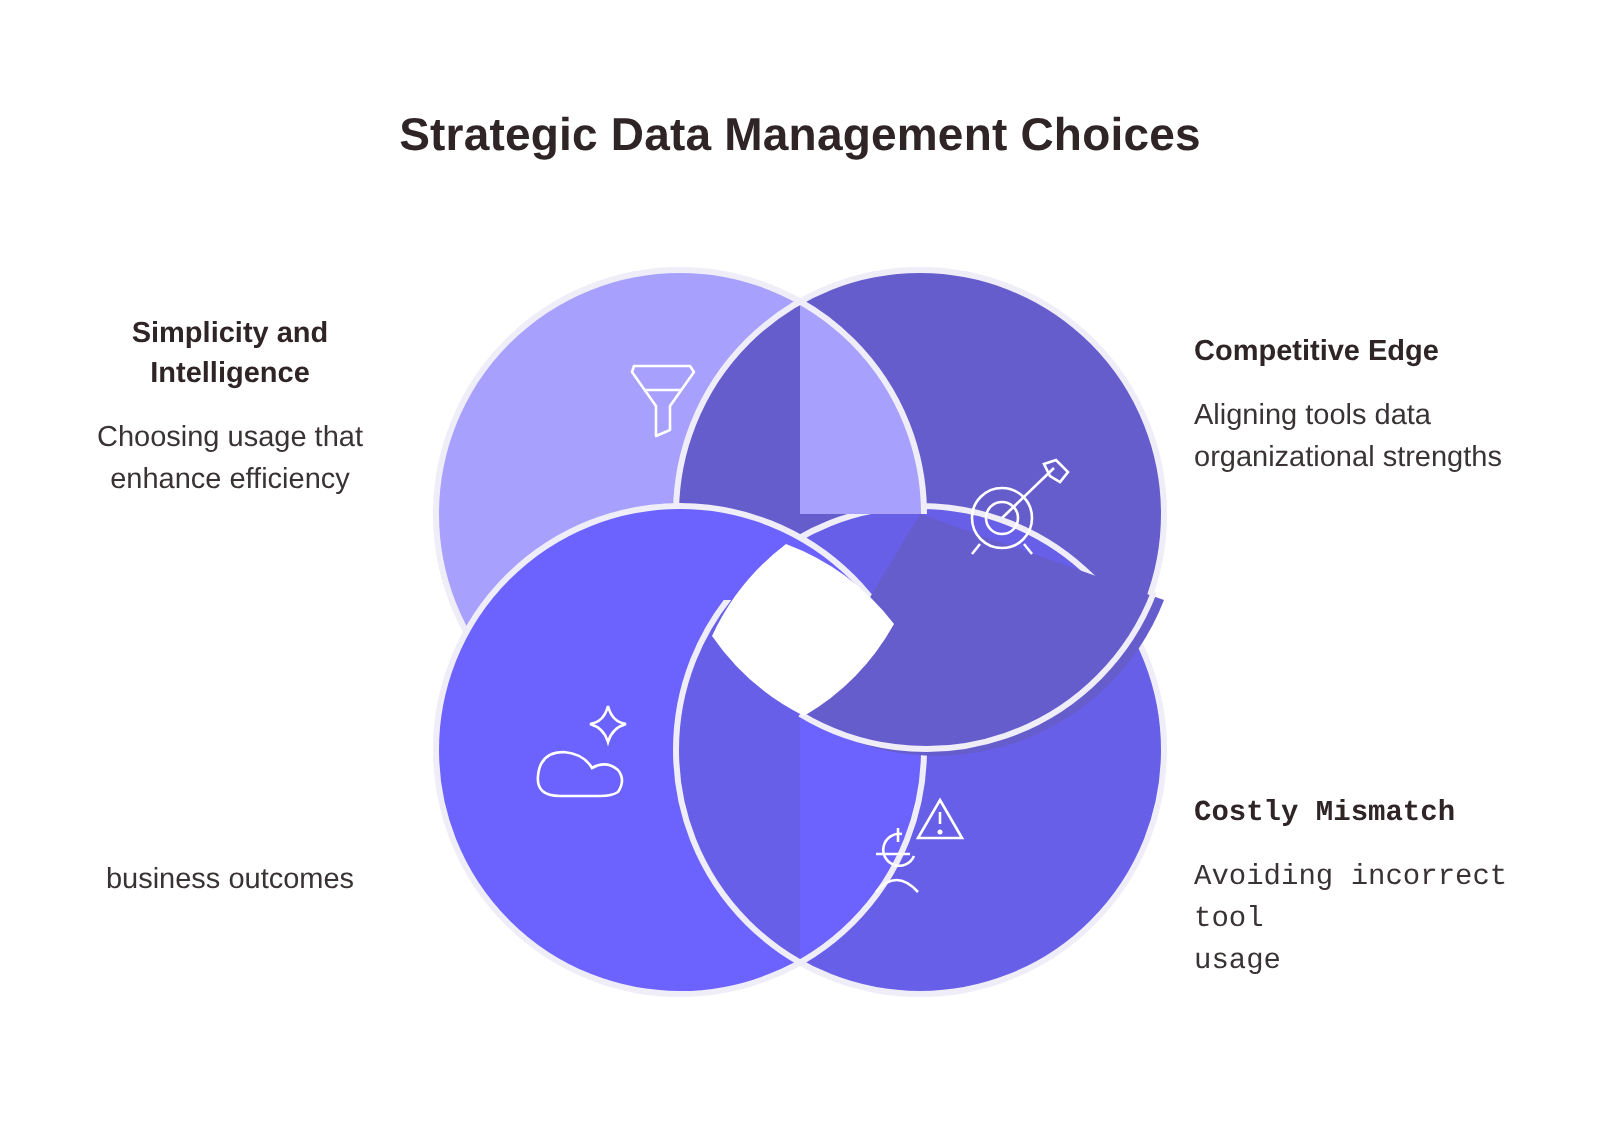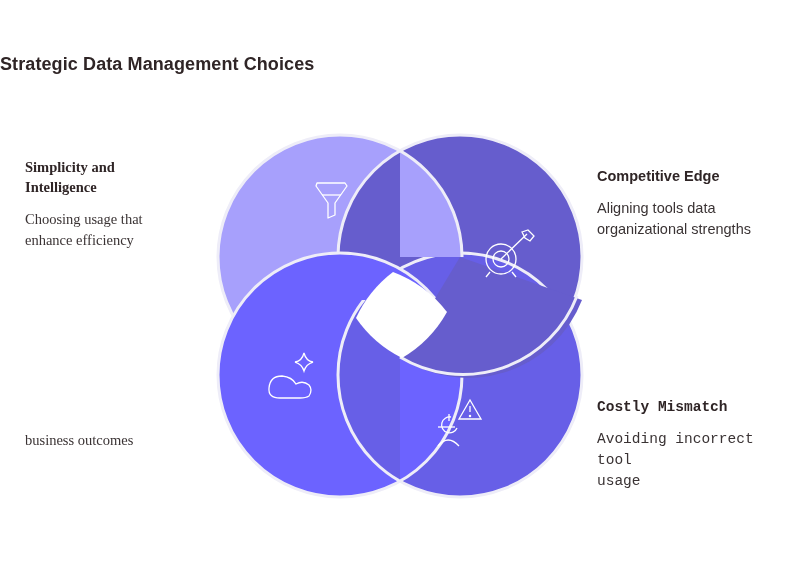--- a/index.html
+++ b/index.html
@@ -1,21 +1,21 @@
 <!DOCTYPE html>
 <html><head>
 <meta charset="utf-8">
 <style>
   html, body { margin: 0; padding: 0; background: #ffffff; }
   body { width: 800px; height: 570px; position: relative; overflow: hidden; font-family: "Liberation Sans", sans-serif; color: #2b2324; }
-  .title { position: absolute; top: 54px; left: 0; width: 800px; font-size: 18px; font-weight: bold; color: #2f2526; letter-spacing: 0.1px; }
+  .title { position: absolute; top: 54px; left: 0; width: 800px; text-align: center; font-size: 23px; font-weight: bold; color: #2f2526; letter-spacing: 0.1px; }
   .label { position: absolute; width: 180px; }
   .label .head { font-size: 14.5px; font-weight: bold; color: #2f2526; line-height: 20px; }
   .label .desc { font-size: 14.5px; color: #3a3334; line-height: 21px; margin-top: 12px; }
-  .left { text-align: left; font-family: Liberation Serif, serif; }
+  .left { text-align: center; }
   .right { text-align: left; }
   svg.diagram { position: absolute; left: 0; top: 0; }
 </style>
 </head>
 <body>
 
 <div class="title">Strategic Data Management Choices</div>
 
 <svg class="diagram" width="800" height="570" viewBox="0 0 800 570">
   <defs>

